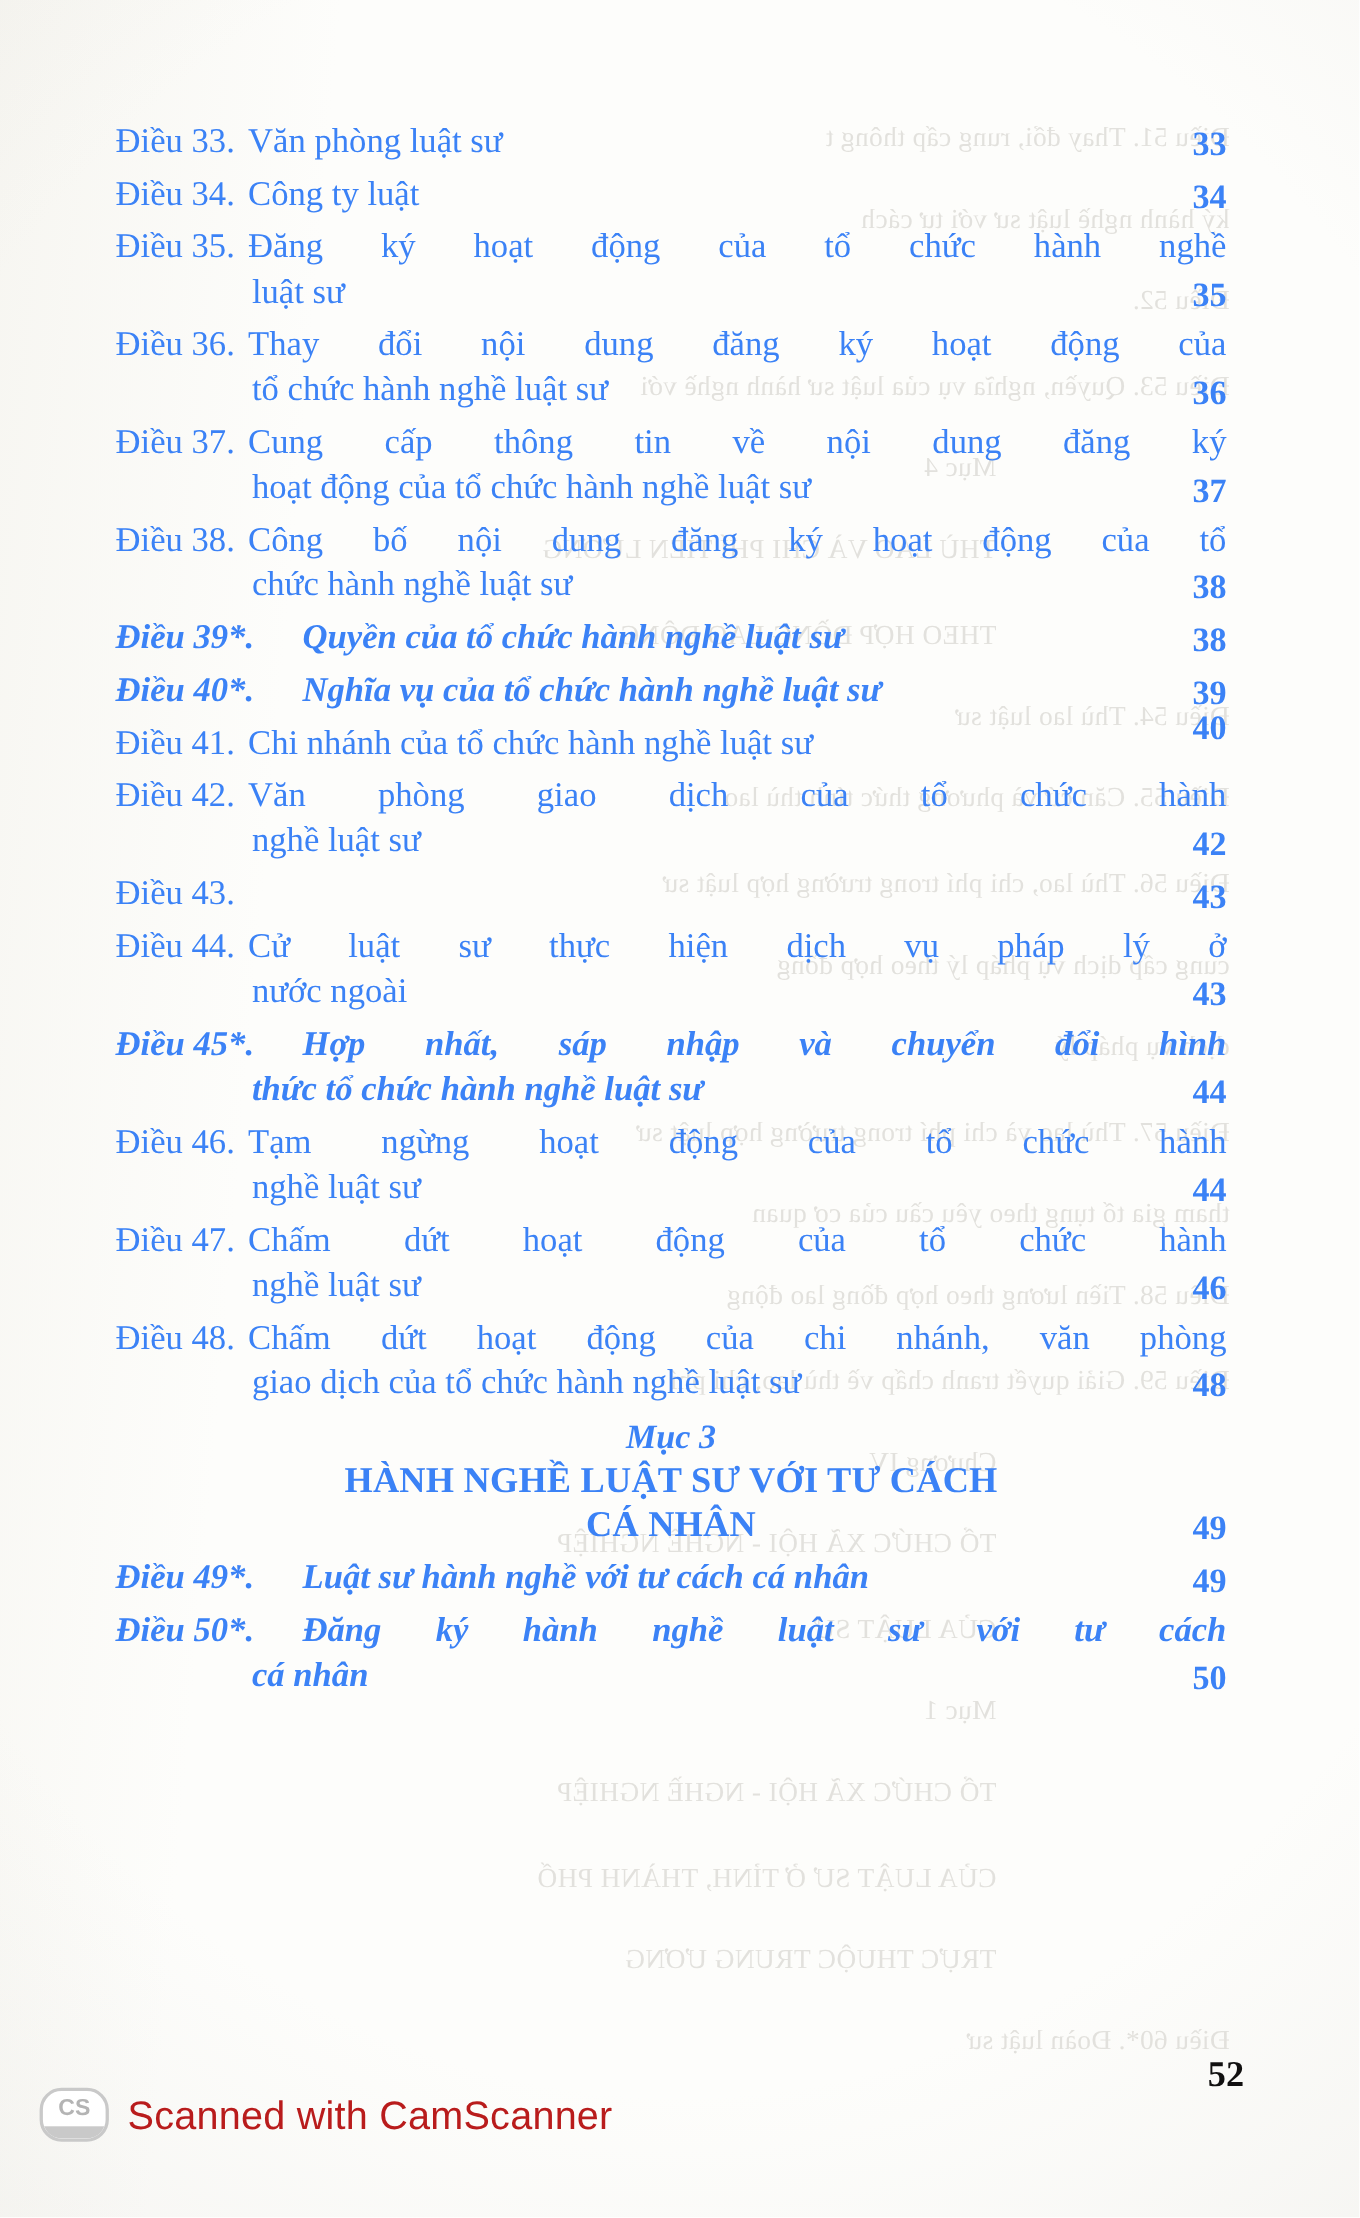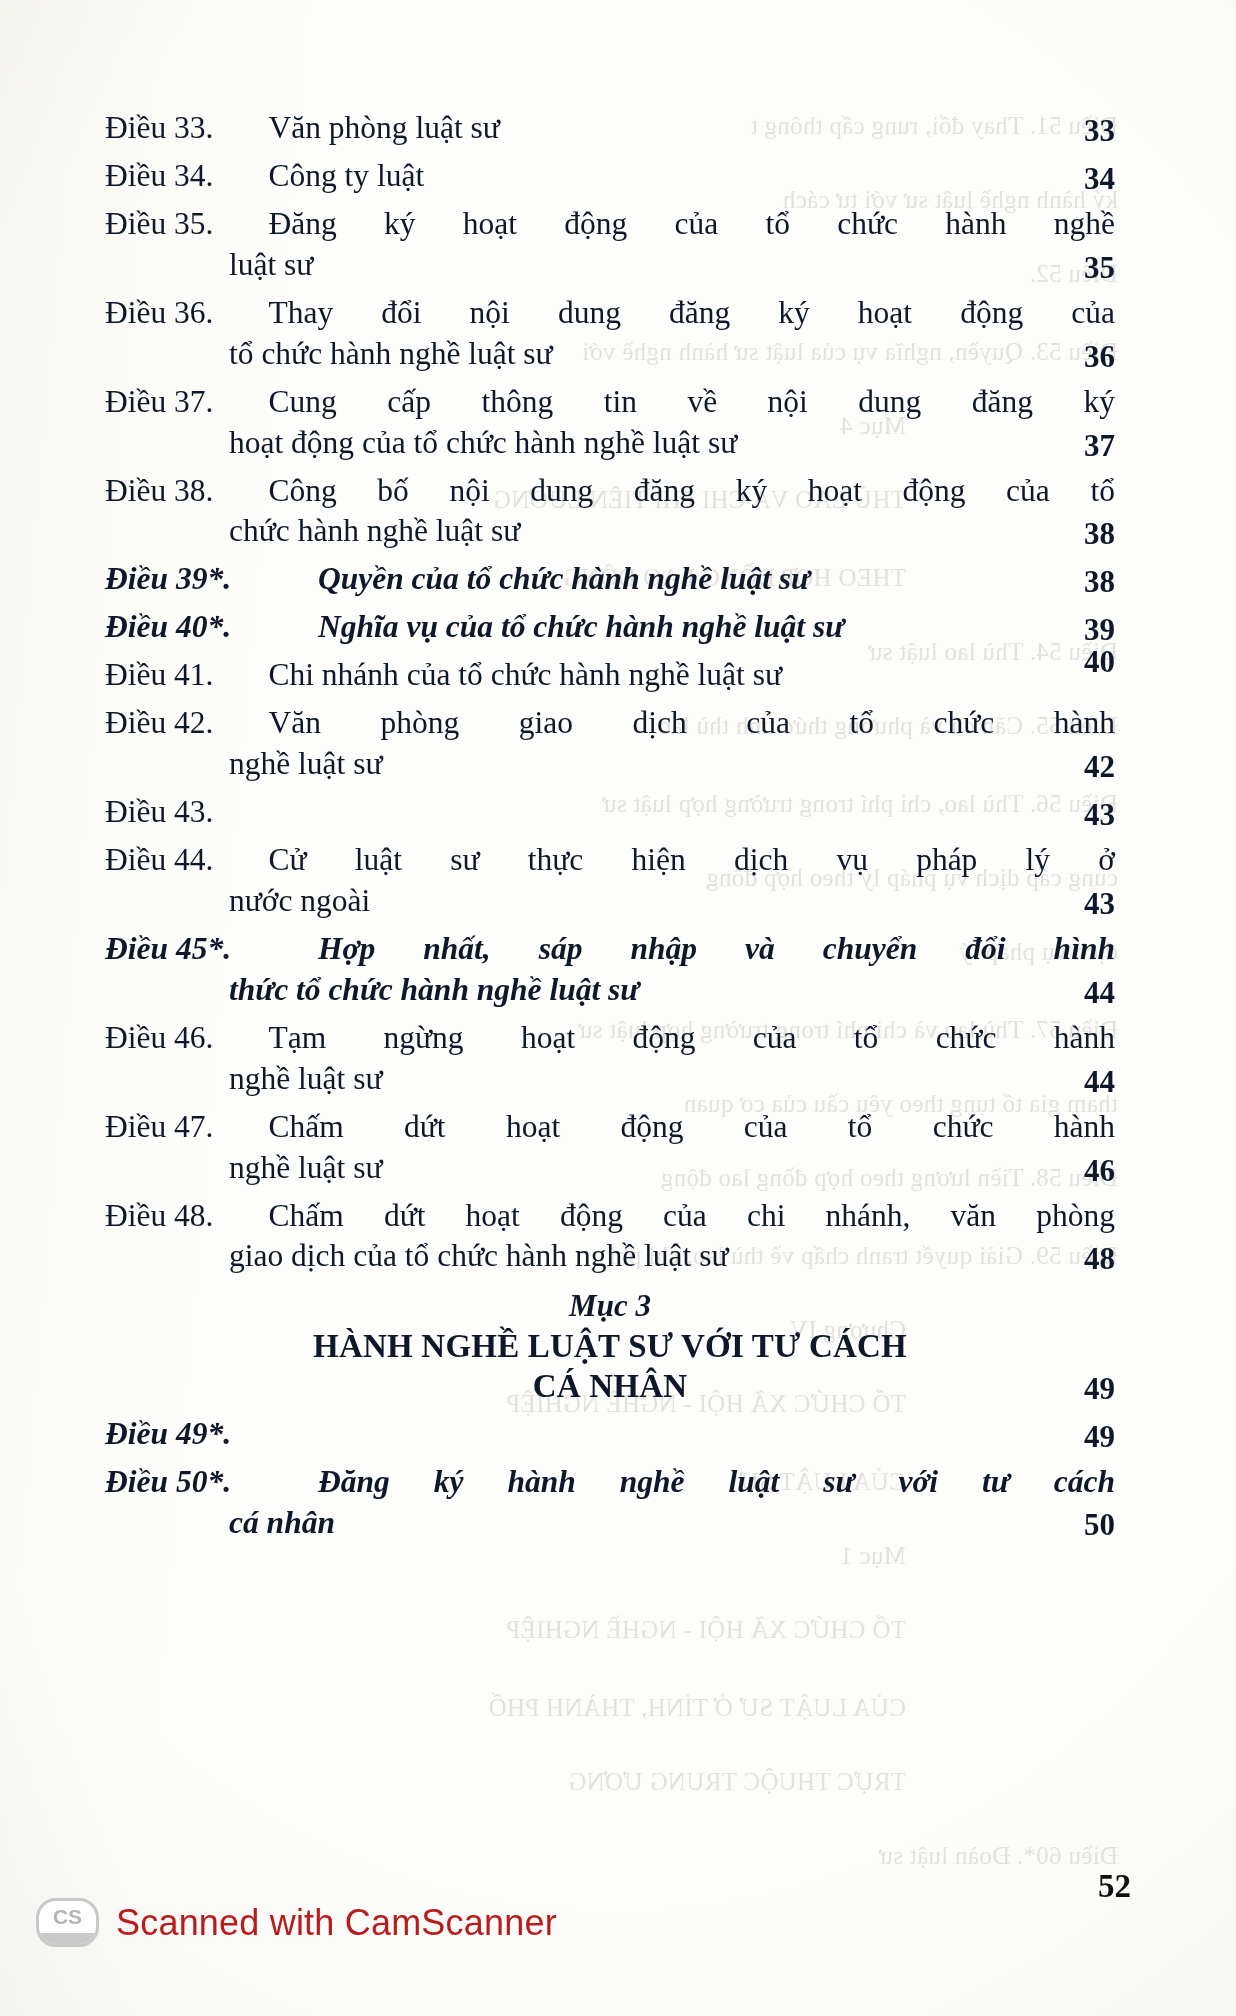--- a/index.html
+++ b/index.html
@@ -47,21 +47,21 @@
     white-space: nowrap;
     font-size: 25px;
     letter-spacing: 0.3px;
   }
 
   
   #content {
     position: absolute;
     inset: 0;
     z-index: 10;
-    color: #0f172a;
+    color: #3b82f6;
   }
 
   .toc-list {
     position: absolute;
     left: 105px;
     top: 108px;
     width: 1010px;
   }
 
   .toc-entry {
@@ -78,21 +78,20 @@
     line-height: 1.30;
     white-space: nowrap;
   }
 
   .label {
     flex: 0 0 auto;
     padding-right: 12px;
   }
   .title {
     flex: 1 1 auto;
-    margin-left: 43px;
   }
   
   .title.spread {
     display: flex;
     justify-content: space-between;
   }
   .title.spread > span { display: inline-block; }
 
   .cont {
     padding-left: 124px;
@@ -477,20 +476,21 @@
             <div class="muc">Mục 3</div>
             <div class="section-title">HÀNH NGHỀ LUẬT SƯ VỚI TƯ CÁCH</div>
             <div class="section-title">CÁ NHÂN</div>
           </div>
           <div class="pageno" style="bottom: 0px;">49</div>
         </div>
         <div class="toc-entry ital">
           <div class="entry-rows">
             <div class="row">
               <span class="label">Điều 49*.</span>
+              <span class="title">Luật sư hành nghề với tư cách cá nhân</span>
             </div>
           </div>
           <div class="pageno" style="bottom: 0px;">49</div>
         </div>
         <div class="toc-entry ital">
           <div class="entry-rows">
             <div class="row">
               <span class="label">Điều 50*.</span>
               <span class="title spread">
                 <span>Đăng</span>

